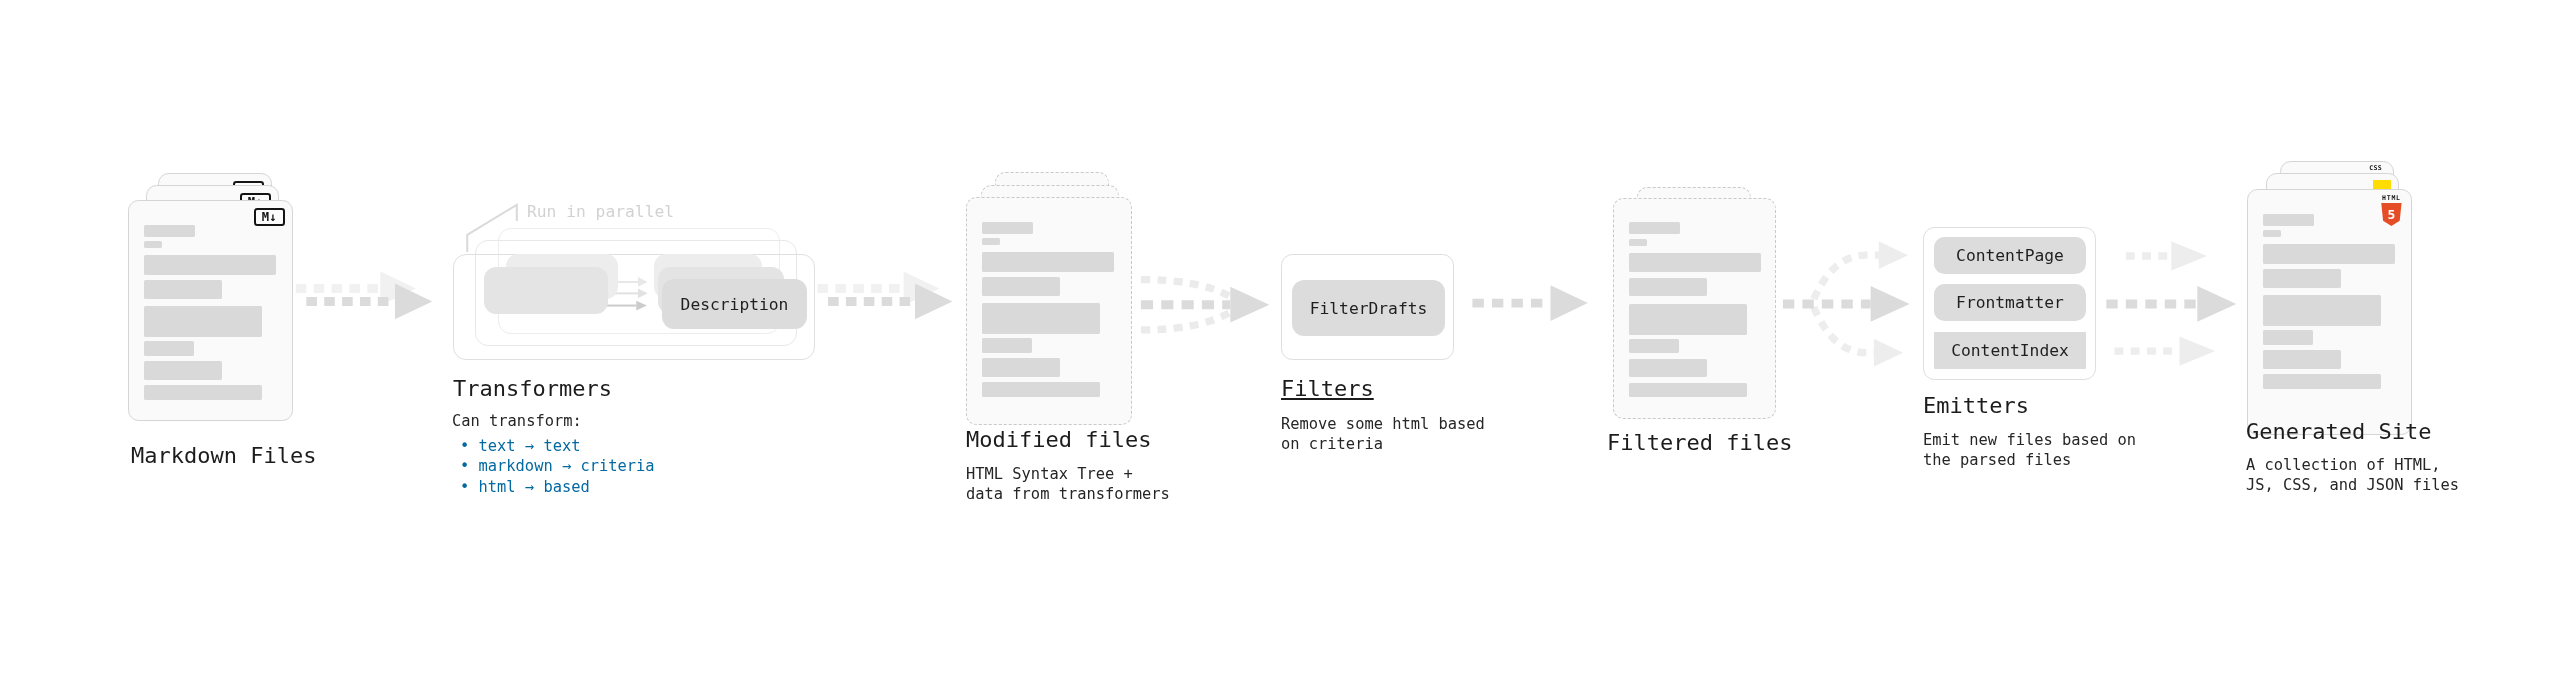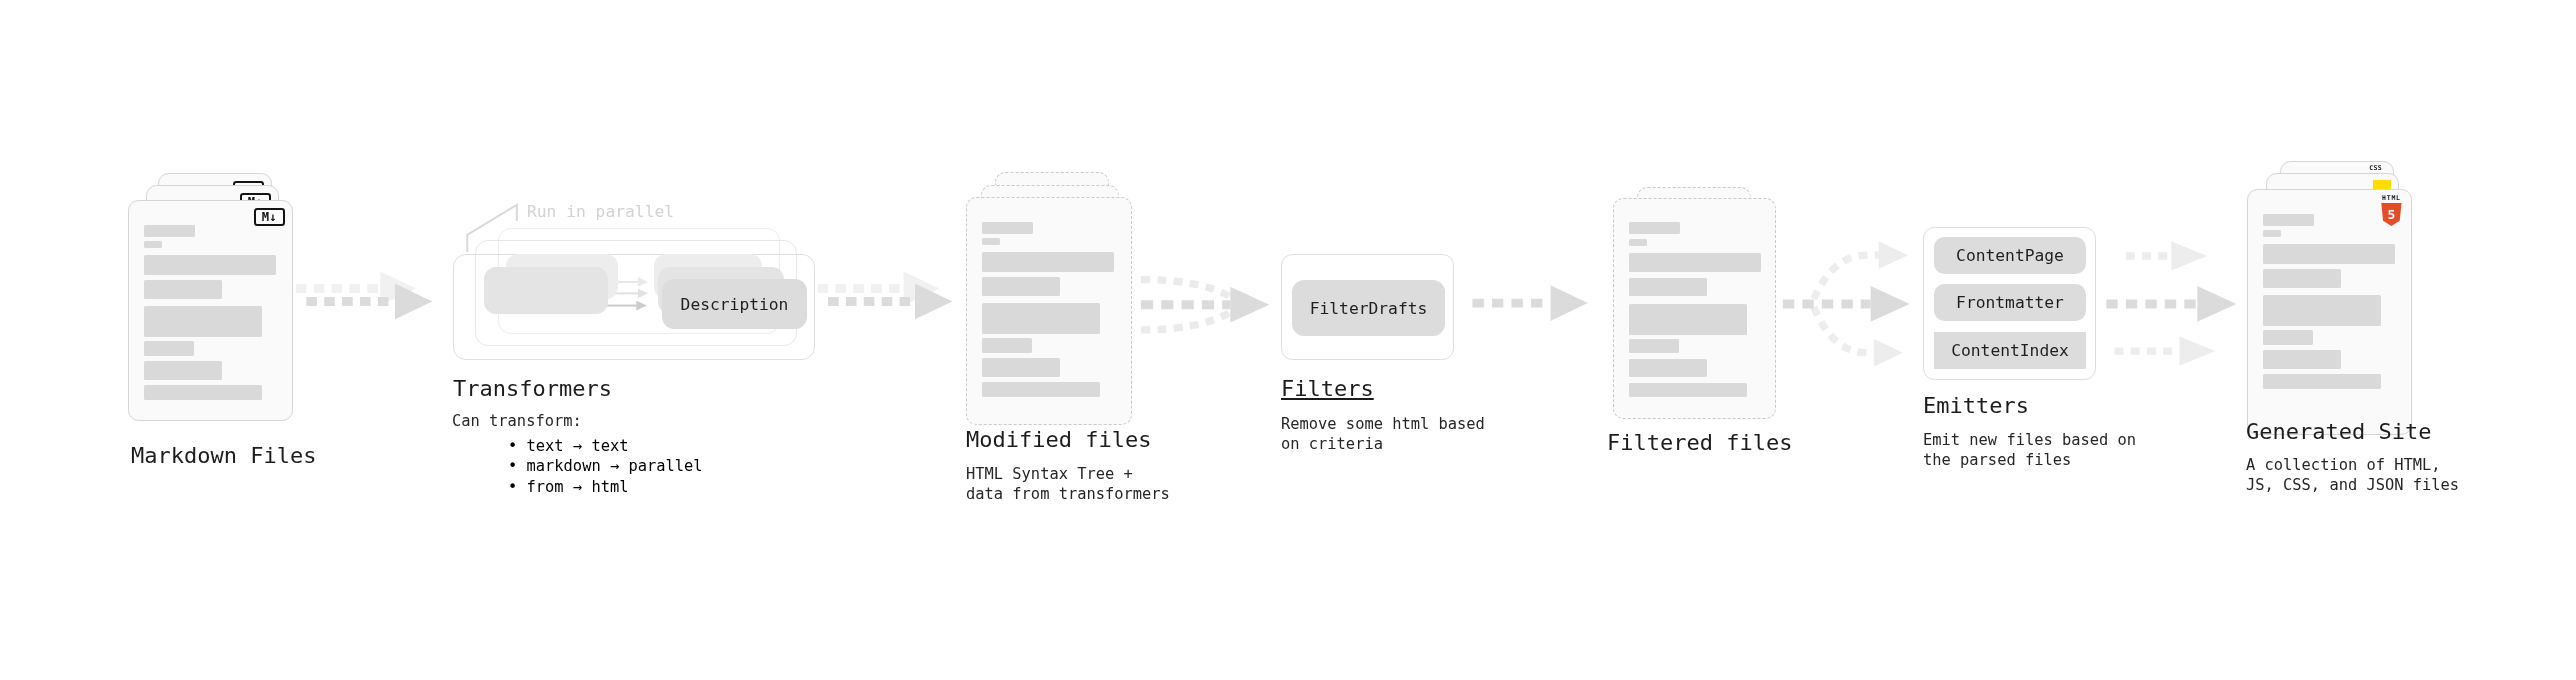--- a/index.html
+++ b/index.html
@@ -32,21 +32,21 @@
   .html5-word{font-size:6.5px;font-weight:bold;letter-spacing:0.8px;color:#141414;}
   .html5-shield{
     width:20.3px;height:23px;margin:1.6px auto 0;background:#e44d26;
     clip-path:polygon(0 0,100% 0,91% 77%,50% 100%,9% 77%);
     display:flex;align-items:center;justify-content:center;
     color:#fff;font-size:13px;font-weight:bold;
   }
   
   .h{position:absolute;font-size:22px;white-space:nowrap;color:#1c1c1c;}
   .cap{position:absolute;font-size:15.4px;line-height:20.3px;white-space:pre-line;color:#262626;}
-  .bullets{position:absolute;font-size:15.4px;line-height:20.3px;color:#000000;white-space:nowrap;margin-left:48px;}
+  .bullets{position:absolute;font-size:15.4px;line-height:20.3px;color:#0369a1;white-space:nowrap;}
   .note{position:absolute;font-size:16.3px;color:#d2d2d2;white-space:nowrap;}
   
   .tbox{position:absolute;border:1.6px solid #e3e3e3;border-radius:13px;background:transparent;box-sizing:border-box;}
   .wbox{position:absolute;border:1.6px solid #dedede;border-radius:11.4px;background:#ffffff;box-sizing:border-box;}
   .pill{
     position:absolute;background:#dcdcdc;border-radius:12.2px;
     display:flex;align-items:center;justify-content:center;
     font-size:16.3px;color:#1f1f1f;white-space:nowrap;box-sizing:border-box;
   }
   .pill.g1{background:#e4e4e4;}
@@ -148,22 +148,22 @@
   <div class="pill g1" style="left:484px;top:267px;width:124px;height:47px;"></div>
 
   <div class="pill g2" style="left:654px;top:254px;width:108px;height:45px;"></div>
   <div class="pill g1" style="left:658px;top:267px;width:126px;height:47px;"></div>
   <div class="pill" style="left:662px;top:279px;width:145px;height:50px;">Description</div>
 
   <div class="h" style="left:453px;top:376px;">Transformers</div>
   <div class="cap" style="left:452px;top:411px;">Can transform:</div>
   <div class="bullets" style="left:460px;top:436px;">
     <div>• text → text</div>
-    <div>• markdown → parallel</div>
-    <div>• from → html</div>
+    <div>• markdown → criteria</div>
+    <div>• html → based</div>
   </div>
 
   <div class="stack" style="left:966px;top:172px;width:199px;height:249px;">
     <div class="card dashed" style="left:29px;top:0;width:114px;height:221px;"></div>
     <div class="card dashed" style="left:15.4px;top:13px;width:138px;height:221px;"></div>
     <div class="card dashed" style="left:0;top:25px;width:166px;height:228px;">
       <div class="doc-bars">
           <div class="bar" style="left: 15.4px; top: 23.6px; width: 51px; height: 12.2px;"></div>
           <div class="bar" style="left: 15.4px; top: 40px; width: 18px; height: 7.3px;"></div>
           <div class="bar" style="left: 15.4px; top: 54px; width: 132px; height: 19.5px;"></div>

